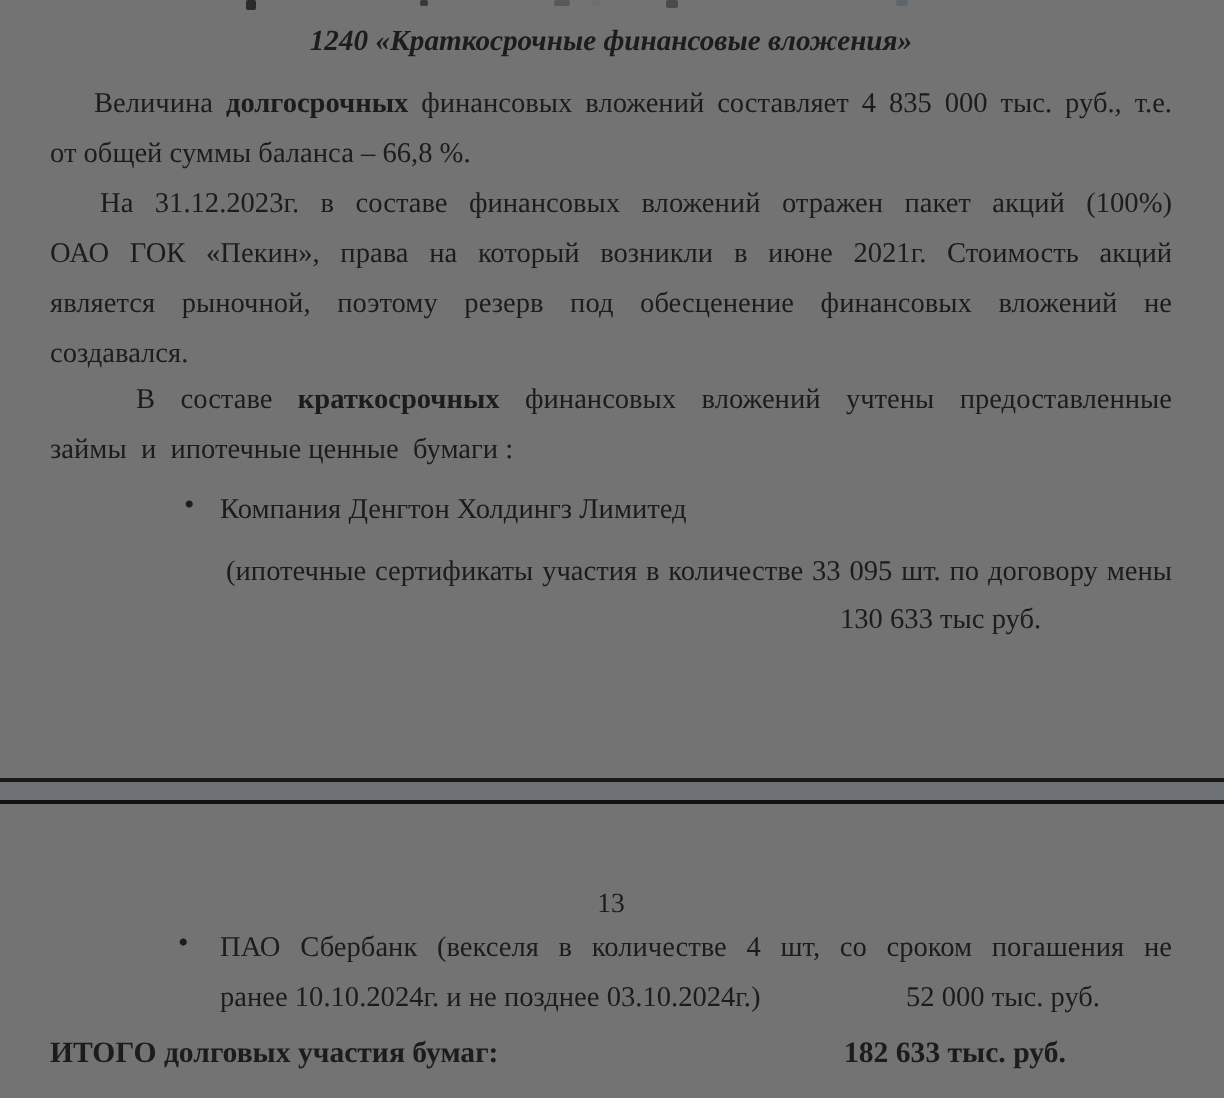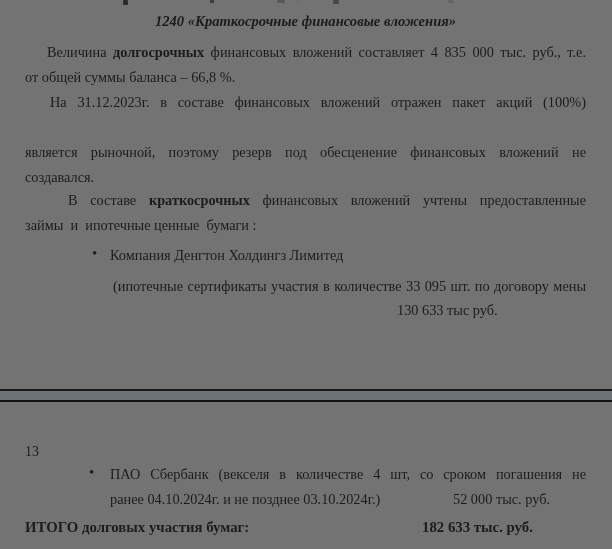--- a/index.html
+++ b/index.html
@@ -23,31 +23,31 @@
   .ind22 { padding-left:22px; }
   .ind25 { padding-left:25px; }
   .ind43 { padding-left:43px; }
   .bullet-marker { position:absolute; top:-2px; font-size:15px; }
   .bm1 { left:67px; }
   .bm2 { left:64px; }
   .btext { display:block; margin-left:85px; }
   .btext1 { display:block; margin-left:85px; }
   .sub { padding-left:88px; }
   .amount { position:absolute; top:0; white-space:nowrap; }
-  .amt-1 { left:372px;text-align:center; }
+  .amt-1 { left:395px;text-align:center; }
   .amt-2 { left:428px; }
   .amt-total { left:397px; font-weight:700; font-size:14.8px; }
   .separator {
     position:absolute; left:0; top:389px; width:612px; height:13px;
     box-sizing:border-box; background:#6e7277;
     border-top:2px solid #191a1c; border-bottom:2px solid #121316;
   }
   .pageno {
     position:absolute; left:25px; top:444px; width:561px;
-    text-align:left; font-size:13.8px;
+    text-align:center; font-size:13.8px;
   }
   .total-label { font-weight:700; font-size:14.8px; }
   
   .clipped-line { position:absolute; left:0; top:0; width:612px; height:7px; }
   .frag { position:absolute; top:0; background:#3a3a3a; border-radius:1px; }
   .f1 { left:123px; width:5px; height:5px; background:#2b2b2b; }
   .f2 { left:210px; width:4px; height:3px; }
   .f3 { left:277px; width:8px; height:3px; background:#555a5e; }
   .f4 { left:296px; width:4px; height:3px; background:#6a6f73; }
   .f5 { left:333px; width:6px; height:4px; background:#4a4a4a; }
@@ -66,20 +66,21 @@
     <i class="frag f5"></i>
     <i class="frag f6"></i>
   </div>
 
   <div class="title">1240 «Краткосрочные финансовые вложения»</div>
 
   <div class="ln just ind22" style="top:44px"><span>Величина </span><span class="b">долгосрочных</span><span> финансовых вложений составляет 4 835 000 тыс. руб., т.е.</span></div>
   <div class="ln" style="top:69px">от общей суммы баланса – 66,8 %.</div>
 
   <div class="ln just ind25" style="top:94px">На 31.12.2023г. в составе финансовых вложений отражен пакет акций (100%)</div>
+  <div class="ln just" style="top:119px">ОАО ГОК «Пекин», права на который возникли в июне 2021г. Стоимость акций</div>
   <div class="ln just" style="top:144px">является рыночной, поэтому резерв под обесценение финансовых вложений не</div>
   <div class="ln just ind43" style="top:192px"><span>В составе </span><span class="b">краткосрочных</span><span> финансовых вложений учтены предоставленные</span></div>
 
   <div class="ln" style="top:169px">создавался.</div>
   <div class="ln pre" style="top:217px">займы  и  ипотечные ценные  бумаги :</div>
 
   <div class="ln" style="top:247px">
     <span class="bullet-marker bm1">•</span>
     <span class="btext1">Компания Денгтон Холдингз Лимитед</span>
   </div>
@@ -90,21 +91,21 @@
 
   <div class="separator"></div>
 
   <div class="pageno">13</div>
 
   <div class="ln" style="top:466px">
     <span class="bullet-marker bm2">•</span>
     <span class="btext just">ПАО Сбербанк (векселя в количестве 4 шт, со сроком погашения не</span>
   </div>
   <div class="ln" style="top:491px">
-    <span class="btext">ранее 04.10.2024г. и не позднее 03.10.2024г.)</span>
+    <span class="btext">ранее 10.10.2024г. и не позднее 03.10.2024г.)</span>
     <span class="amount amt-2">52 000 тыс. руб.</span>
   </div>
 
   <div class="ln" style="top:519px">
     <span class="total-label">ИТОГО долговых участия бумаг:</span>
     <span class="amount amt-total">182 633 тыс. руб.</span>
   </div>
 
 </div>
 

